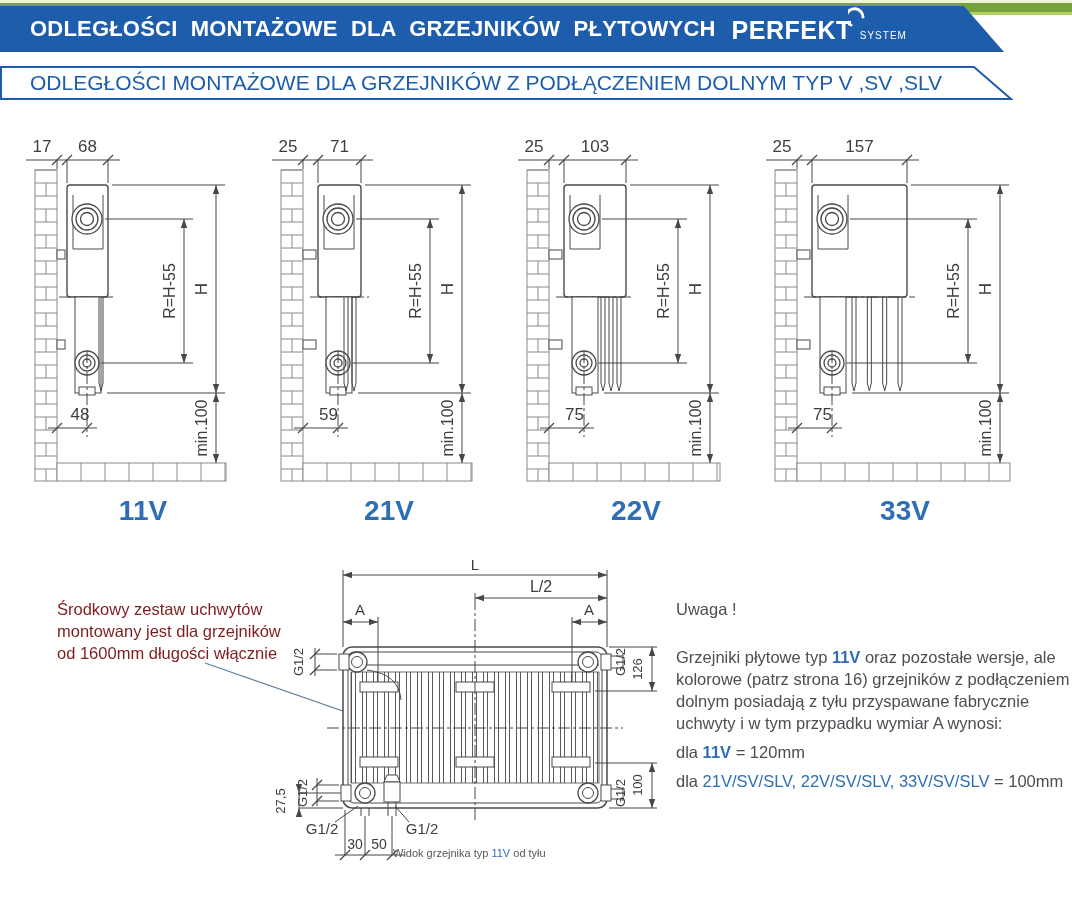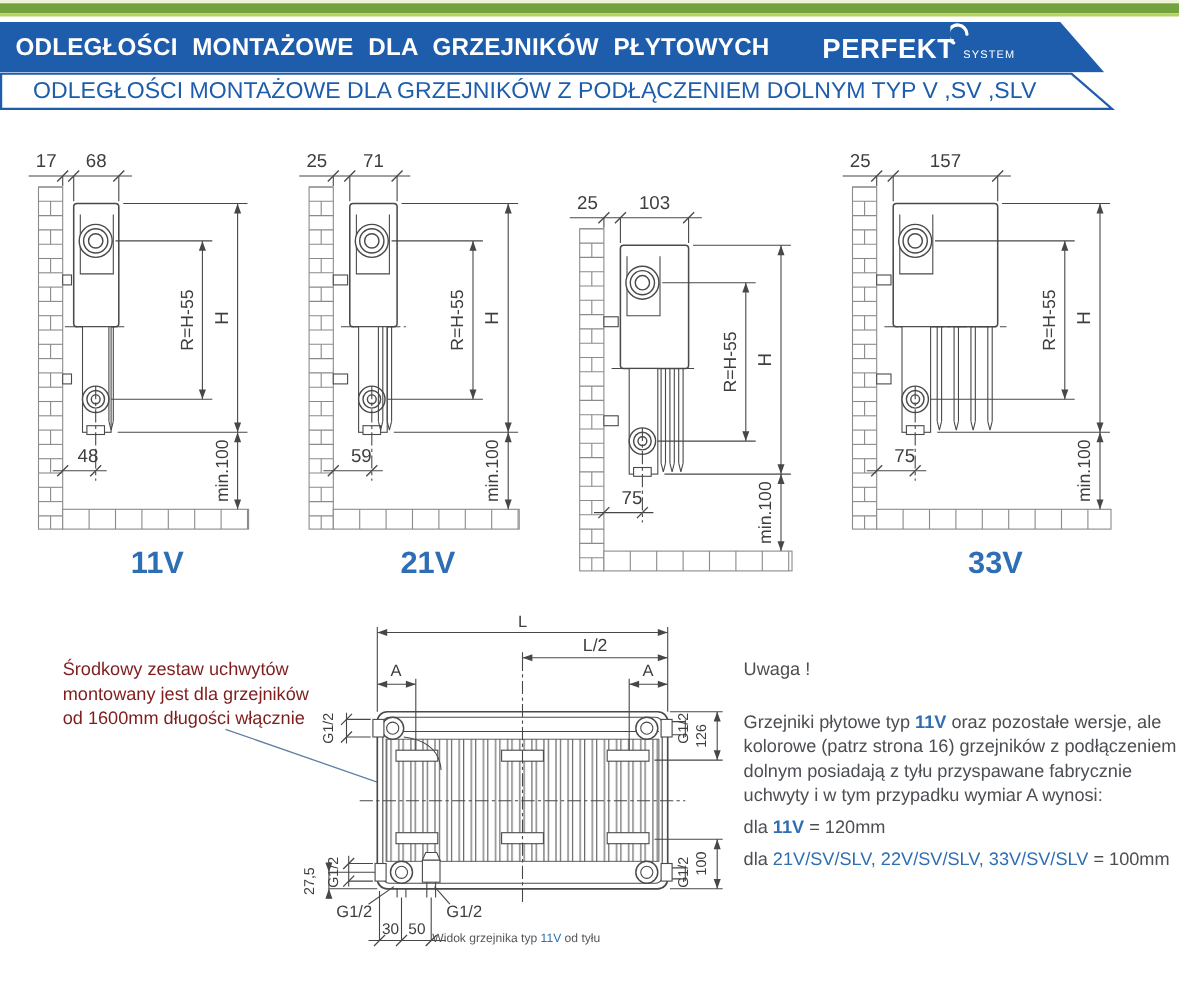--- a/index.html
+++ b/index.html
@@ -2,25 +2,25 @@
 <html><head>
 <meta charset="utf-8">
 <style>
   html,body{margin:0;padding:0;background:#fff;}
   #page{position:relative;width:1072px;height:898px;background:#fff;overflow:hidden;
         font-family:"Liberation Sans",sans-serif;}
   .abs{position:absolute;}
   #strip1{left:0;top:0;width:1072px;height:3px;background:#edf3d6;}
   #strip2{left:0;top:3px;width:1072px;height:9px;background:#74a23e;}
   #strip3{left:0;top:12px;width:1072px;height:3px;background:#b5d164;}
-  #band1{left:0;top:20px;width:1004px;height:46px;background:#1e5cac;
+  #band1{left:0;top:6px;width:1004px;height:46px;background:#1e5cac;
          clip-path:polygon(0 0,96% 0,100% 100%,0 100%);
-         display:flex;align-items:center;padding-left:14px;box-sizing:border-box;}
+         display:flex;align-items:center;padding-left:30px;box-sizing:border-box;}
   #band1-title{color:#fff;font-size:22px;font-weight:bold;word-spacing:7px;letter-spacing:.2px;white-space:nowrap;}
-  #logo{display:flex;align-items:baseline;margin-left:48px;position:relative;}
+  #logo{display:flex;align-items:baseline;margin-left:16px;position:relative;}
   #logo-main{color:#fff;font-size:25px;font-weight:bold;letter-spacing:.5px;}
   #logo-swoosh{position:relative;top:-8px;left:-4px;}
   #logo-sub{color:#fff;font-size:10px;letter-spacing:1px;margin-left:-14px;}
   #band2-wrap{left:0;top:66px;width:1014px;height:34px;}
   #band2-text{position:absolute;left:30px;top:0;height:34px;display:flex;align-items:center;
               color:#1d5dab;font-size:21px;font-weight:normal;white-space:nowrap;}
   #diagrams-row{left:20px;top:135px;display:flex;align-items:flex-end;}
   .dia-block{display:inline-block;}
   .type-label{text-align:center;font-size:28px;font-weight:bold;color:#2e6eb4;margin-top:6px;}
   svg text{font-family:"Liberation Sans",sans-serif;}
@@ -341,21 +341,21 @@
           <text x="157" y="156" font-size="16" fill="#3d3e40" text-anchor="middle" transform="rotate(-90 157 156)">R=H-55</text>
           <line x1="198" y1="258" x2="198" y2="328" stroke="#474747" stroke-width="1" fill="none"></line>
           <path d="M198,258 l-3.2,9 l6.4,0 Z" fill="#474747"></path>
           <path d="M198,328 l-3.2,-9 l6.4,0 Z" fill="#474747"></path>
           <text x="189" y="293" font-size="16" fill="#3d3e40" text-anchor="middle" transform="rotate(-90 189 293)">min.100</text>
           <line x1="72" y1="216" x2="72" y2="302" stroke="#474747" stroke-width="1" fill="none" stroke-dasharray="12 3 3 3"></line>
           <line x1="28" y1="293" x2="82" y2="293" stroke="#474747" stroke-width="1" fill="none"></line>
           <line x1="32" y1="298" x2="42" y2="288" stroke="#474747" stroke-width="1.2" fill="none"></line>
           <line x1="67" y1="298" x2="77" y2="288" stroke="#474747" stroke-width="1.2" fill="none"></line>
           <text x="62.5" y="285" font-size="17" fill="#3d3e40" text-anchor="middle">75</text>
-        </svg></div>
+        </svg><div class="type-label">22V</div></div>
       <div class="dia-block" style="width: 290px;"><svg width="290" height="350" viewBox="0 0 290 350">
           <rect x="15" y="35" width="22" height="311" fill="#fff" stroke="#8a8a8a"></rect>
           <line x1="15" y1="35" x2="37" y2="35" stroke="#8a8a8a" stroke-width="1" fill="none"></line>
           <line x1="15" y1="48" x2="37" y2="48" stroke="#8a8a8a" stroke-width="1" fill="none"></line>
           <line x1="26" y1="48" x2="26" y2="61" stroke="#8a8a8a" stroke-width="1" fill="none"></line>
           <line x1="15" y1="61" x2="37" y2="61" stroke="#8a8a8a" stroke-width="1" fill="none"></line>
           <line x1="15" y1="74" x2="37" y2="74" stroke="#8a8a8a" stroke-width="1" fill="none"></line>
           <line x1="26" y1="74" x2="26" y2="87" stroke="#8a8a8a" stroke-width="1" fill="none"></line>
           <line x1="15" y1="87" x2="37" y2="87" stroke="#8a8a8a" stroke-width="1" fill="none"></line>
           <line x1="15" y1="100" x2="37" y2="100" stroke="#8a8a8a" stroke-width="1" fill="none"></line>

